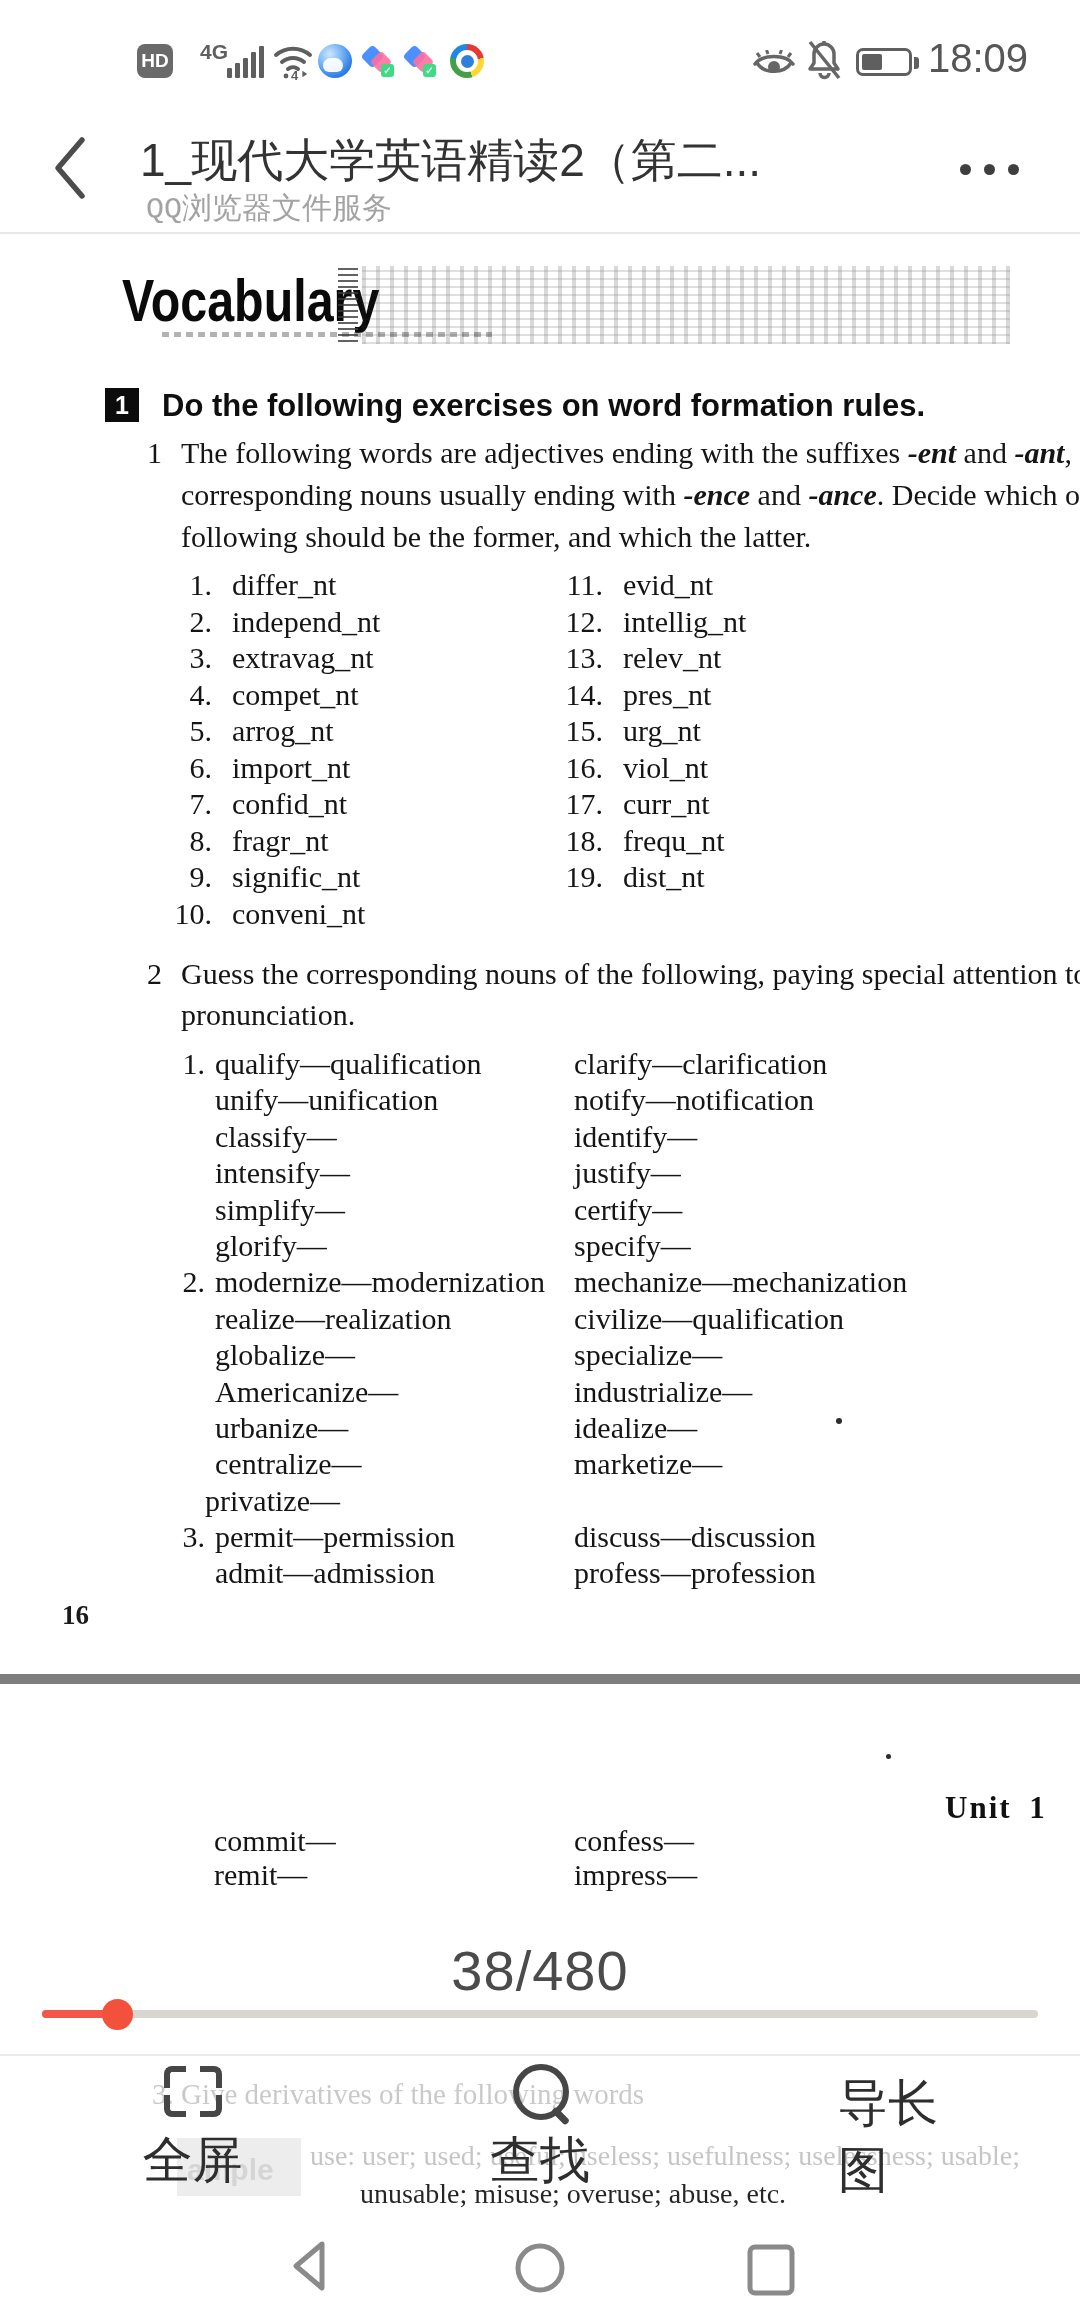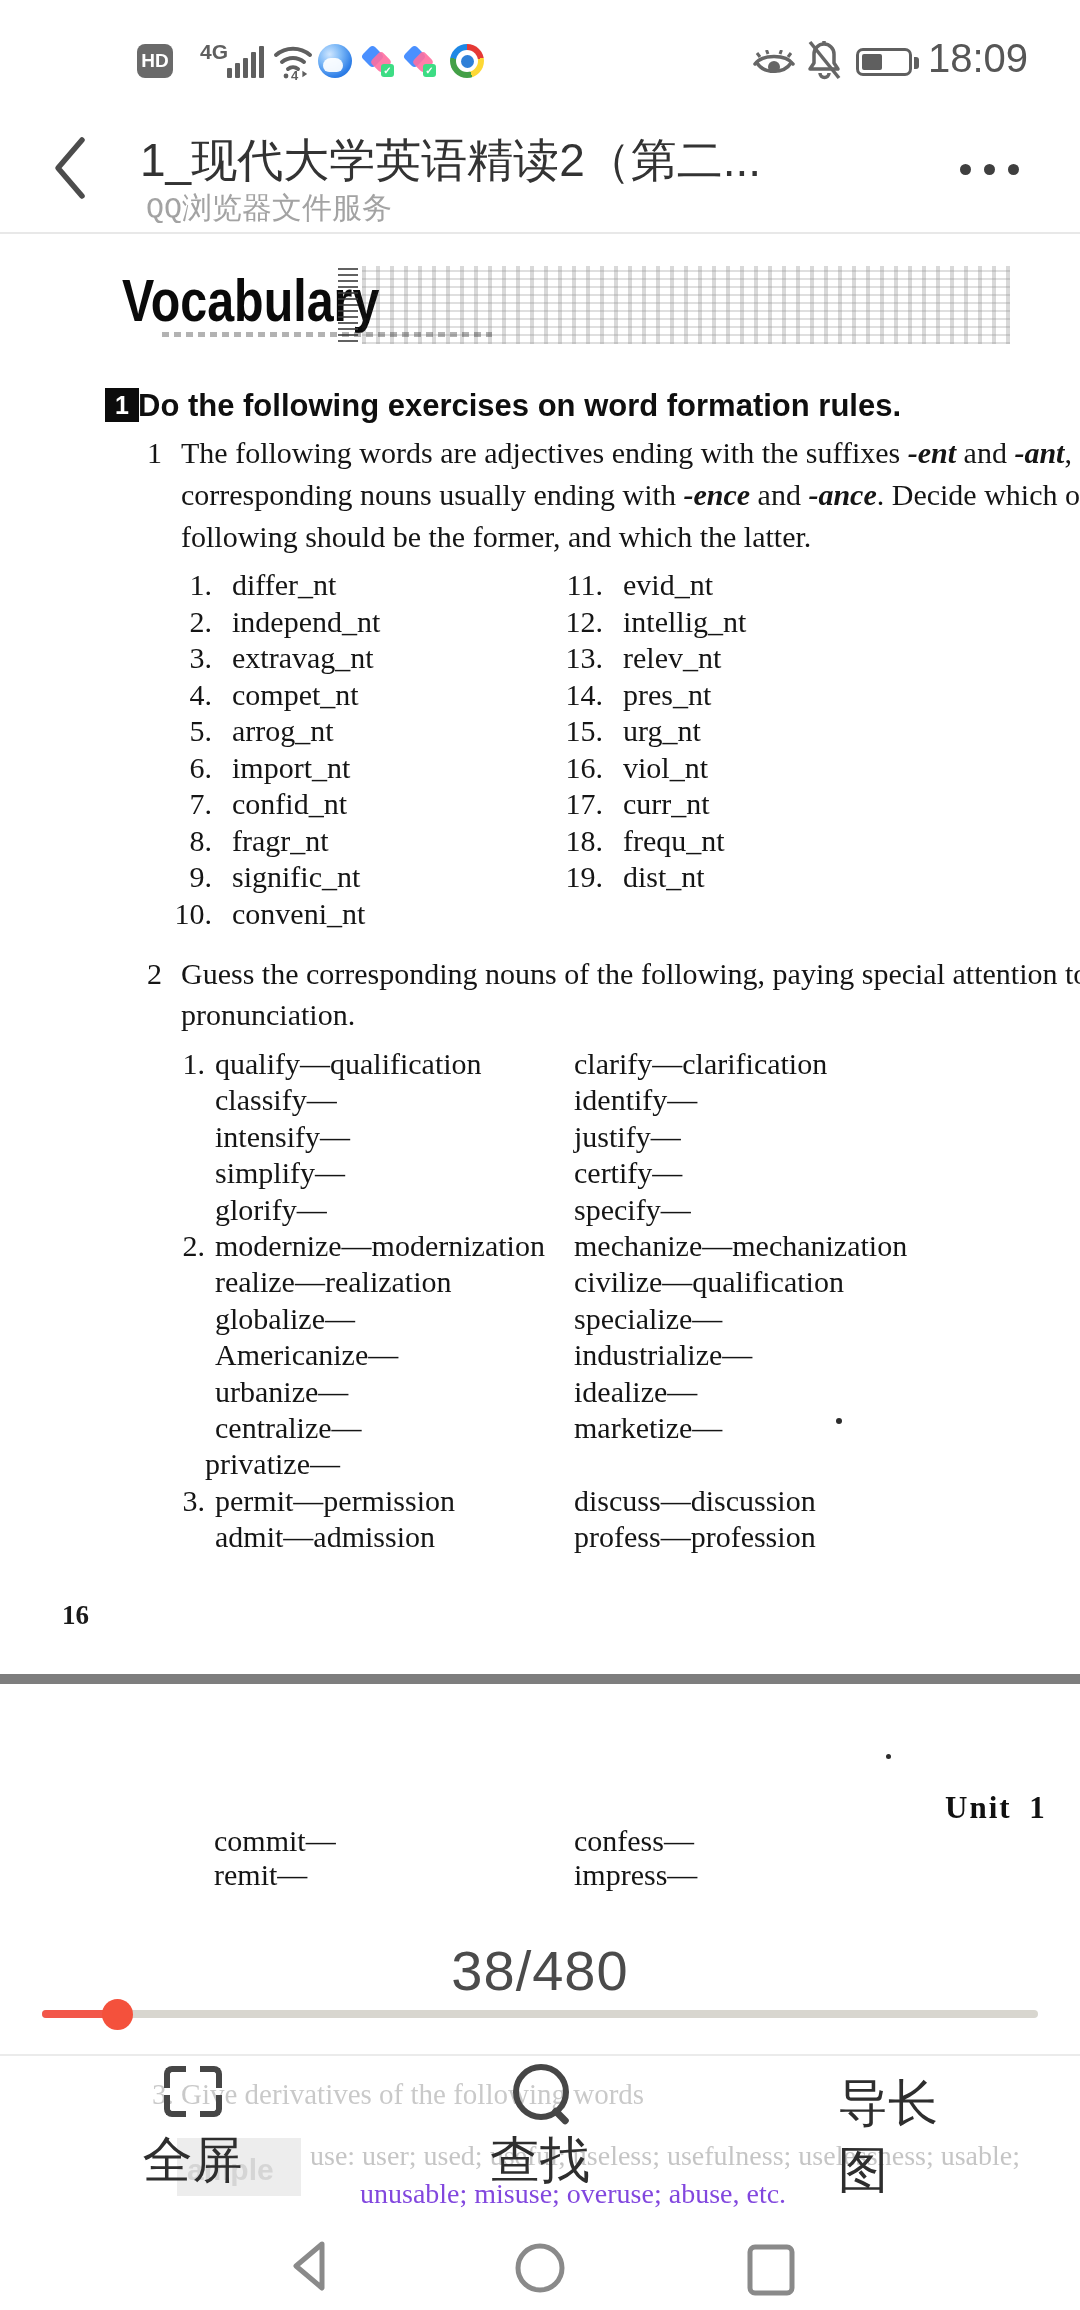--- a/index.html
+++ b/index.html
@@ -44,21 +44,21 @@
          transform:scaleX(.88) scaleY(1.08);transform-origin:left top;letter-spacing:0;}
   .vocab-smudge{left:162px;top:332px;width:330px;height:5px;opacity:.45;
          background:repeating-linear-gradient(90deg,#555 0 7px,transparent 7px 12px);}
   .noise-ruler{left:338px;top:268px;width:20px;height:74px;opacity:.8;
          background:repeating-linear-gradient(0deg,#3a3a3a 0 2px,transparent 2px 6px);}
   .noise{left:362px;top:266px;width:648px;height:78px;opacity:.5;
          background:repeating-linear-gradient(90deg,rgba(40,40,40,.35) 0 4px,transparent 4px 14px),
                     repeating-linear-gradient(0deg,rgba(40,40,40,.30) 0 2px,transparent 2px 8px);}
   .ex-numbox{left:105px;top:388px;width:34px;height:34px;background:#0c0c0c;color:#fff;
              font-weight:bold;font-size:25px;display:flex;align-items:center;justify-content:center;}
-  .ex-title{left:138px;top:388px;font-size:31px;font-weight:bold;color:#0f0f0f;}
+  .ex-title{left:162px;top:388px;font-size:31px;font-weight:bold;color:#0f0f0f;}
   .pnum{font-family:"Liberation Serif",serif;font-size:30px;color:#151515;}
   .pline{position:absolute;left:181px;font-family:"Liberation Serif",serif;font-size:30px;
          color:#151515;white-space:nowrap;}
   .pline .em{font-weight:bold;font-style:italic;}
   .wcol{position:absolute;}
   .wrow{display:flex;height:36.5px;align-items:flex-start;font-family:"Liberation Serif",serif;
         font-size:30px;color:#151515;white-space:nowrap;}
   .wrow .n{text-align:right;}
   .wrow .w{margin-left:20px;}
   .xrow{display:flex;height:36.4px;font-family:"Liberation Serif",serif;font-size:30px;color:#151515;white-space:nowrap;}
@@ -76,21 +76,21 @@
   .pager{left:0;top:1938px;width:1080px;text-align:center;font-size:56px;color:#4b4b4b;letter-spacing:1px;}
   .sl-track{left:42px;top:2010px;width:996px;height:8px;background:#d8d6cf;border-radius:4px;}
   .sl-fill{left:42px;top:2010px;width:76px;height:8px;background:#f2574a;border-radius:4px;}
   .sl-thumb{left:102px;top:1999px;width:31px;height:31px;border-radius:50%;background:#f4513c;}
   .tb-line{left:0;top:2054px;width:1080px;height:2px;background:#ebebeb;}
 
   
   .ghost{position:absolute;font-family:"Liberation Serif",serif;white-space:nowrap;}
   .ghost-h{left:152px;top:2078px;font-size:29px;color:#9e9e9e;opacity:.55;}
   .ghost-1{left:310px;top:2140px;font-size:28px;color:#bcbcbc;opacity:.85;}
-  .ghost-2{left:360px;top:2178px;font-size:28px;color:#6d28d9;opacity:.85;}
+  .ghost-2{left:360px;top:2178px;font-size:28px;color:#000000;opacity:.85;}
   .ghost-box{left:177px;top:2138px;width:124px;height:58px;background:#ededed;
              font-family:"Liberation Sans",sans-serif;font-weight:bold;font-size:30px;color:#d5d5d5;
              line-height:64px;padding-left:10px;box-sizing:border-box;overflow:hidden;}
   .tb-btn{position:absolute;top:2060px;height:134px;display:flex;flex-direction:column;align-items:center;}
   .tb-label{margin-top:10px;font-size:50px;color:#2e2e2e;}
   .fs{position:relative;width:58px;height:58px;margin-top:6px;}
   .fs i{position:absolute;width:16px;height:16px;border:0 solid #464646;}
   .fs .tl{left:0;top:0;border-top-width:6px;border-left-width:6px;border-top-left-radius:8px;}
   .fs .tr{right:0;top:0;border-top-width:6px;border-right-width:6px;border-top-right-radius:8px;}
   .fs .bl{left:0;bottom:0;border-bottom-width:6px;border-left-width:6px;border-bottom-left-radius:8px;}
@@ -278,20 +278,25 @@
         <div class="pline" style="top: 998px;"><span>pronunciation.</span></div>
       </div>
     <div id="ex2-rows" class="wcol" style="left:132px;top:1047px">
         <div class="xrow">
           <span class="n">1.</span>
           <span class="l">qualify—qualification</span>
           <span class="r">clarify—clarification</span>
         </div>
         <div class="xrow">
           <span class="n"></span>
+          <span class="l">unify—unification</span>
+          <span class="r">notify—notification</span>
+        </div>
+        <div class="xrow">
+          <span class="n"></span>
           <span class="l">classify—</span>
           <span class="r">identify—</span>
         </div>
         <div class="xrow">
           <span class="n"></span>
           <span class="l">intensify—</span>
           <span class="r">justify—</span>
         </div>
         <div class="xrow">
           <span class="n"></span>

